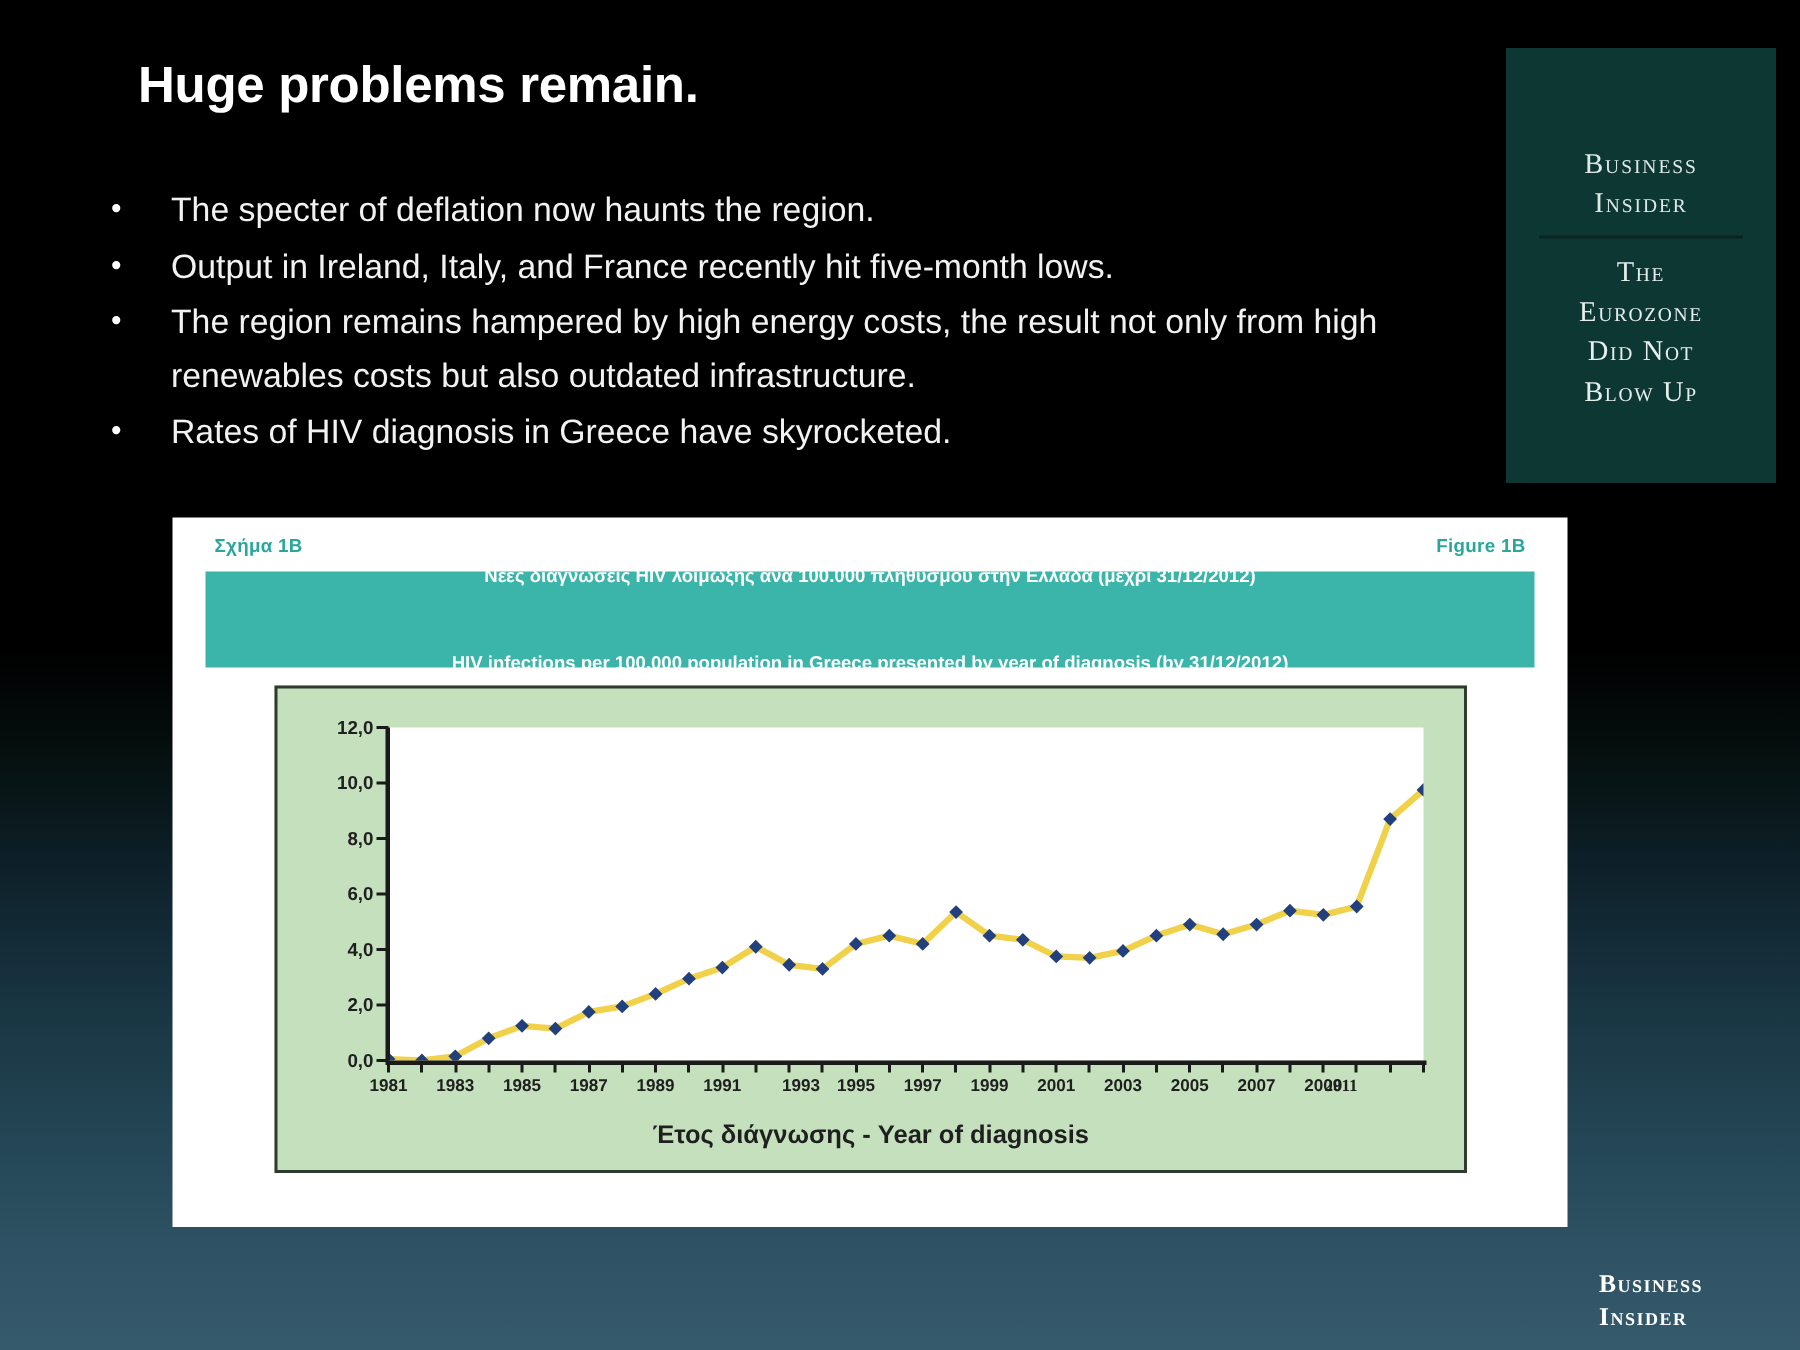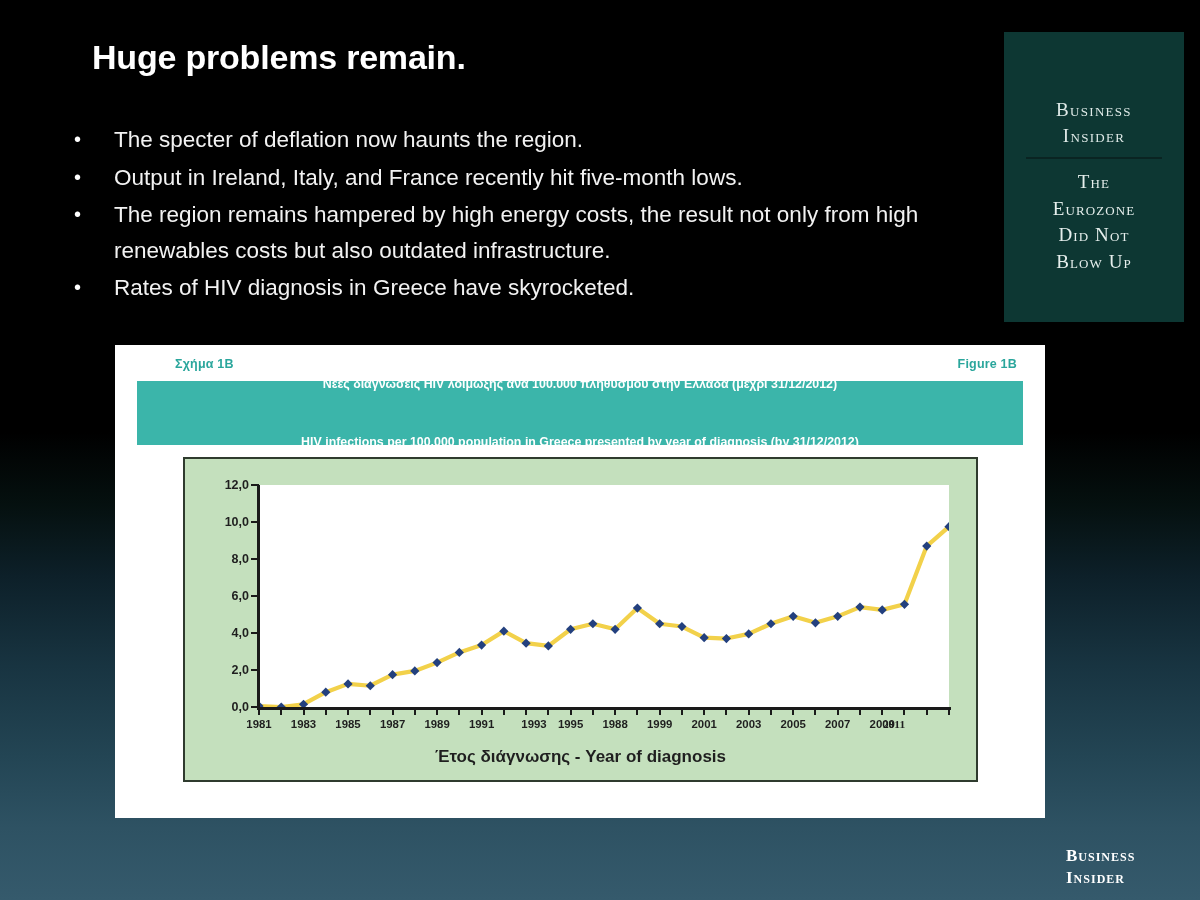--- a/index.html
+++ b/index.html
@@ -60,21 +60,21 @@
     letter-spacing:1.1px;line-height:26.5px;
     font-variant:small-caps;
   }
 
   
   #chartcard{
     position:absolute;left:115px;top:345px;width:930px;height:473px;
     background:#ffffff;
   }
   #figline{
-    position:absolute;left:28px;top:12px;right:28px;height:20px;margin-left:32px;
+    position:absolute;left:28px;top:12px;right:28px;height:20px;
   }
   .figlbl{
     position:absolute;font-size:12.5px;font-weight:bold;color:#2aa69c;
     letter-spacing:0.2px;
   }
   .figlbl.l{left:0;top:0;}
   .figlbl.r{right:0;top:0;}
 
   #banner{
     position:absolute;left:22px;top:36px;right:22px;height:64px;
@@ -281,21 +281,21 @@
           <div class="xtick" style="left: 740.742px;"></div>
           <div class="xtick" style="left: 763px;"></div>
           <div class="xlbl" style="left: 74px;">1981</div>
           <div class="xlbl" style="left: 118.516px;">1983</div>
           <div class="xlbl" style="left: 163.032px;">1985</div>
           <div class="xlbl" style="left: 207.548px;">1987</div>
           <div class="xlbl" style="left: 252.065px;">1989</div>
           <div class="xlbl" style="left: 296.581px;">1991</div>
           <div class="xlbl" style="left: 349px; text-align: center;">1993</div>
           <div class="xlbl" style="left: 385.613px;">1995</div>
-          <div class="xlbl" style="left: 430.129px;">1988</div>
+          <div class="xlbl" style="left: 430.129px;">1997</div>
           <div class="xlbl" style="left: 474.645px;">1999</div>
           <div class="xlbl" style="left: 519.161px;">2001</div>
           <div class="xlbl" style="left: 563.677px;">2003</div>
           <div class="xlbl" style="left: 608.194px;">2005</div>
           <div class="xlbl" style="left: 652.71px;">2007</div>
           <div class="xlbl" style="left: 697.226px;">2009</div>
           <div class="xlbl" style="left: 709px; font-family: Liberation Serif, serif;">2011</div>
         </div>
       <div id="xcaption">Έτος διάγνωσης - Year of diagnosis</div>
     </div>

